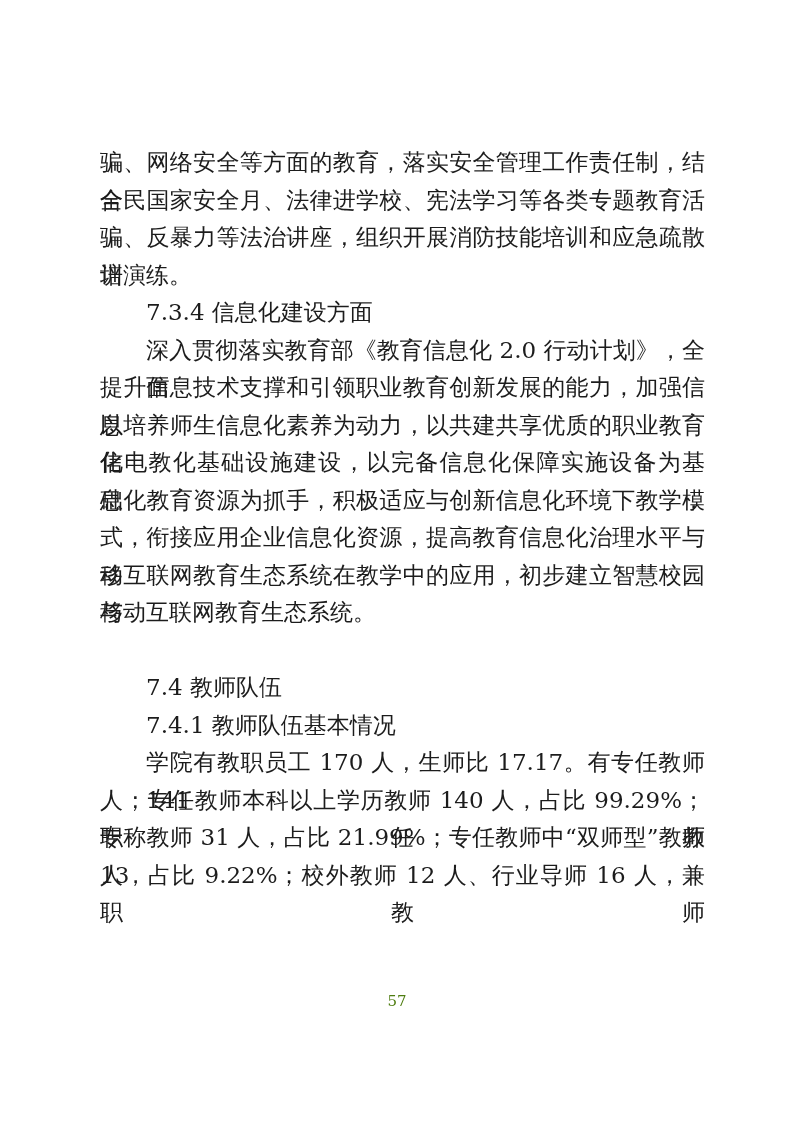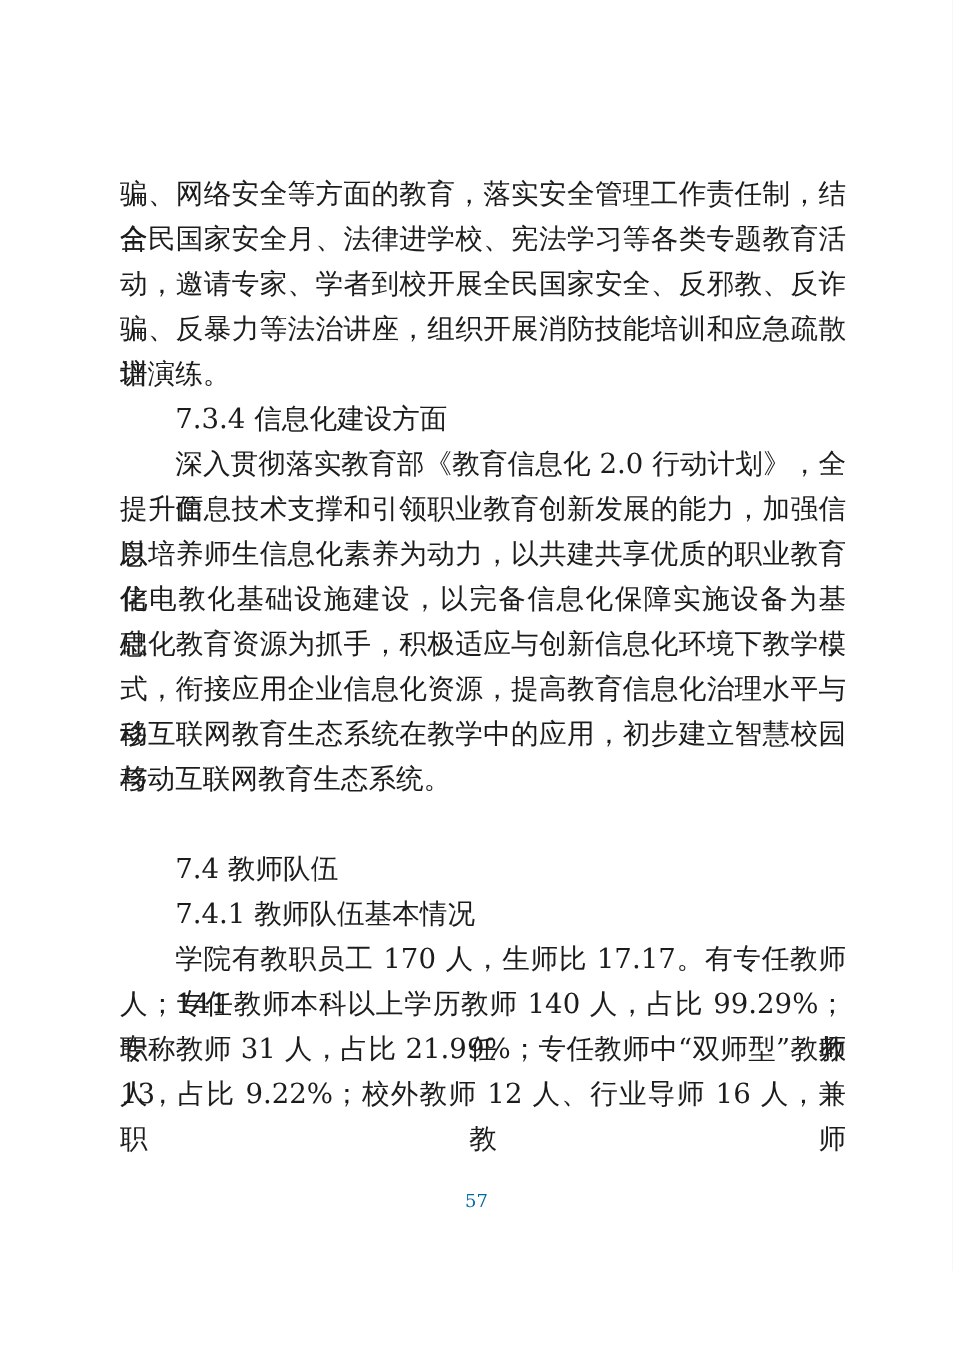--- a/index.html
+++ b/index.html
@@ -44,31 +44,30 @@
     height: 37.5px;
   }
   .page-number {
     position: absolute;
     left: 0;
     right: 0;
     top: 992px;
     text-align: center;
     font-size: 15px;
     font-family: "DejaVu Serif", "Liberation Serif", serif;
-    color: #0369a1;
+    color: #4d7c0f;
   }
 </style>
 </head>
 <body>
 
 <div class="page">
   <div class="content">
       <div class="line justify">骗、网络安全等方面的教育，落实安全管理工作责任制，结合</div>
       <div class="line justify">全民国家安全月、法律进学校、宪法学习等各类专题教育活</div>
-      <div class="line justify">动，邀请专家、学者到校开展全民国家安全、反邪教、反诈</div>
       <div class="line justify">骗、反暴力等法治讲座，组织开展消防技能培训和应急疏散培</div>
       <div class="line">训演练。</div>
       <div class="line indent">7.3.4 信息化建设方面</div>
       <div class="line justify indent">深入贯彻落实教育部《教育信息化 2.0 行动计划》，全面</div>
       <div class="line justify">提升信息技术支撑和引领职业教育创新发展的能力，加强信息</div>
       <div class="line justify">以培养师生信息化素养为动力，以共建共享优质的职业教育信</div>
       <div class="line justify">化电教化基础设施建设，以完备信息化保障实施设备为基础，</div>
       <div class="line justify">息化教育资源为抓手，积极适应与创新信息化环境下教学模</div>
       <div class="line justify">式，衔接应用企业信息化资源，提高教育信息化治理水平与移</div>
       <div class="line justify">动互联网教育生态系统在教学中的应用，初步建立智慧校园与</div>

